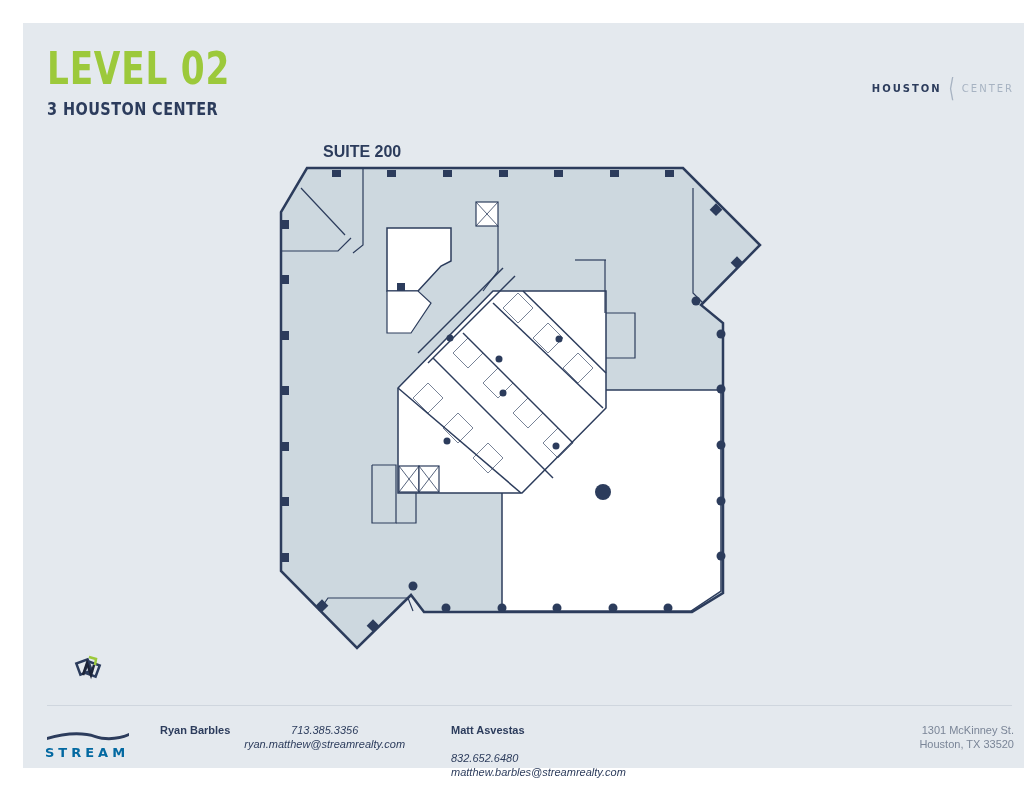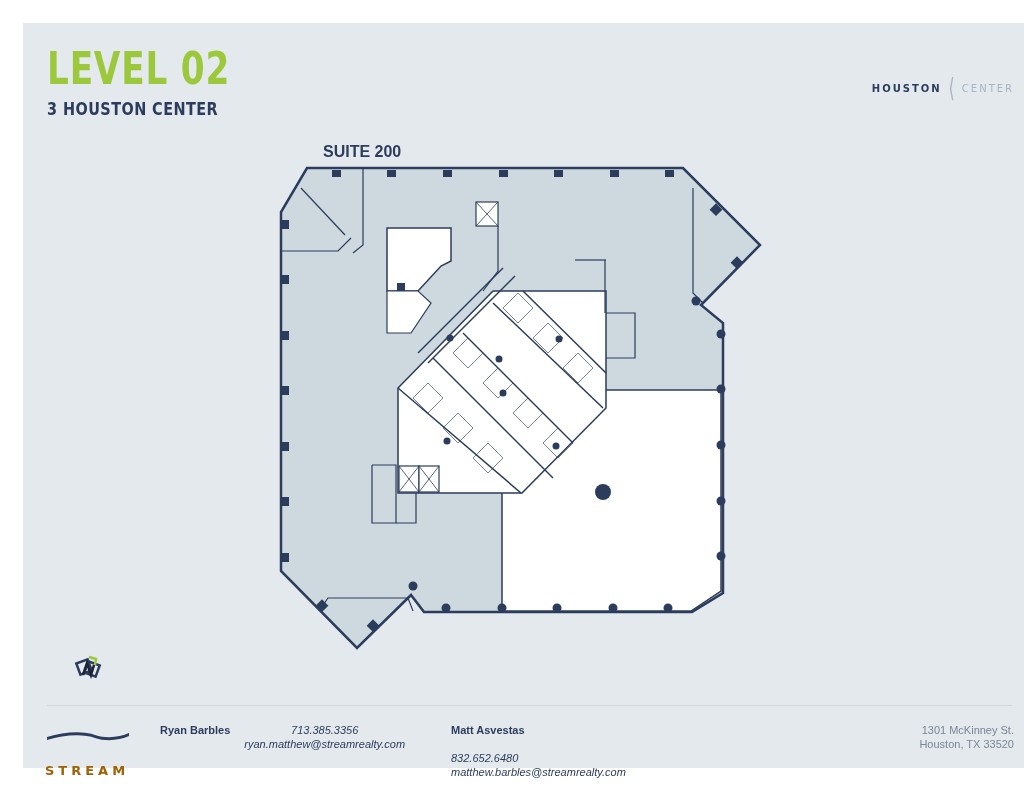--- a/index.html
+++ b/index.html
@@ -45,23 +45,23 @@
     }
     .plan { position: absolute; left: 0; top: 0; }
     .footer-divider {
       position: absolute; left: 24px; right: 24px; top: 682px;
       height: 1px; background: #cfd6de;
     }
     .stream-logo {
       position: absolute; left: 22px; top: 698px; width: 86px; height: 30px;
     }
     .stream-word {
-      position: absolute; left: 22px; top: 740px;
+      position: absolute; left: 22px; top: 722px;
       font-family: "DejaVu Sans", sans-serif; font-weight: bold;
-      font-size: 13px; letter-spacing: 4px; color: #a16207;
+      font-size: 13px; letter-spacing: 4px; color: #0369a1;
     }
     .contact {
       position: absolute; top: 700px; font-size: 11px; line-height: 14px; color: #2c3c5c;
       display: flex; gap: 14px;
     }
     .contact .name { font-weight: bold; }
     .contact .details div { line-height: 14px; font-style: italic; }
     .address {
       position: absolute; right: 22px; top: 700px; text-align: right;
       font-size: 11px; line-height: 14px; color: #7a8597;

